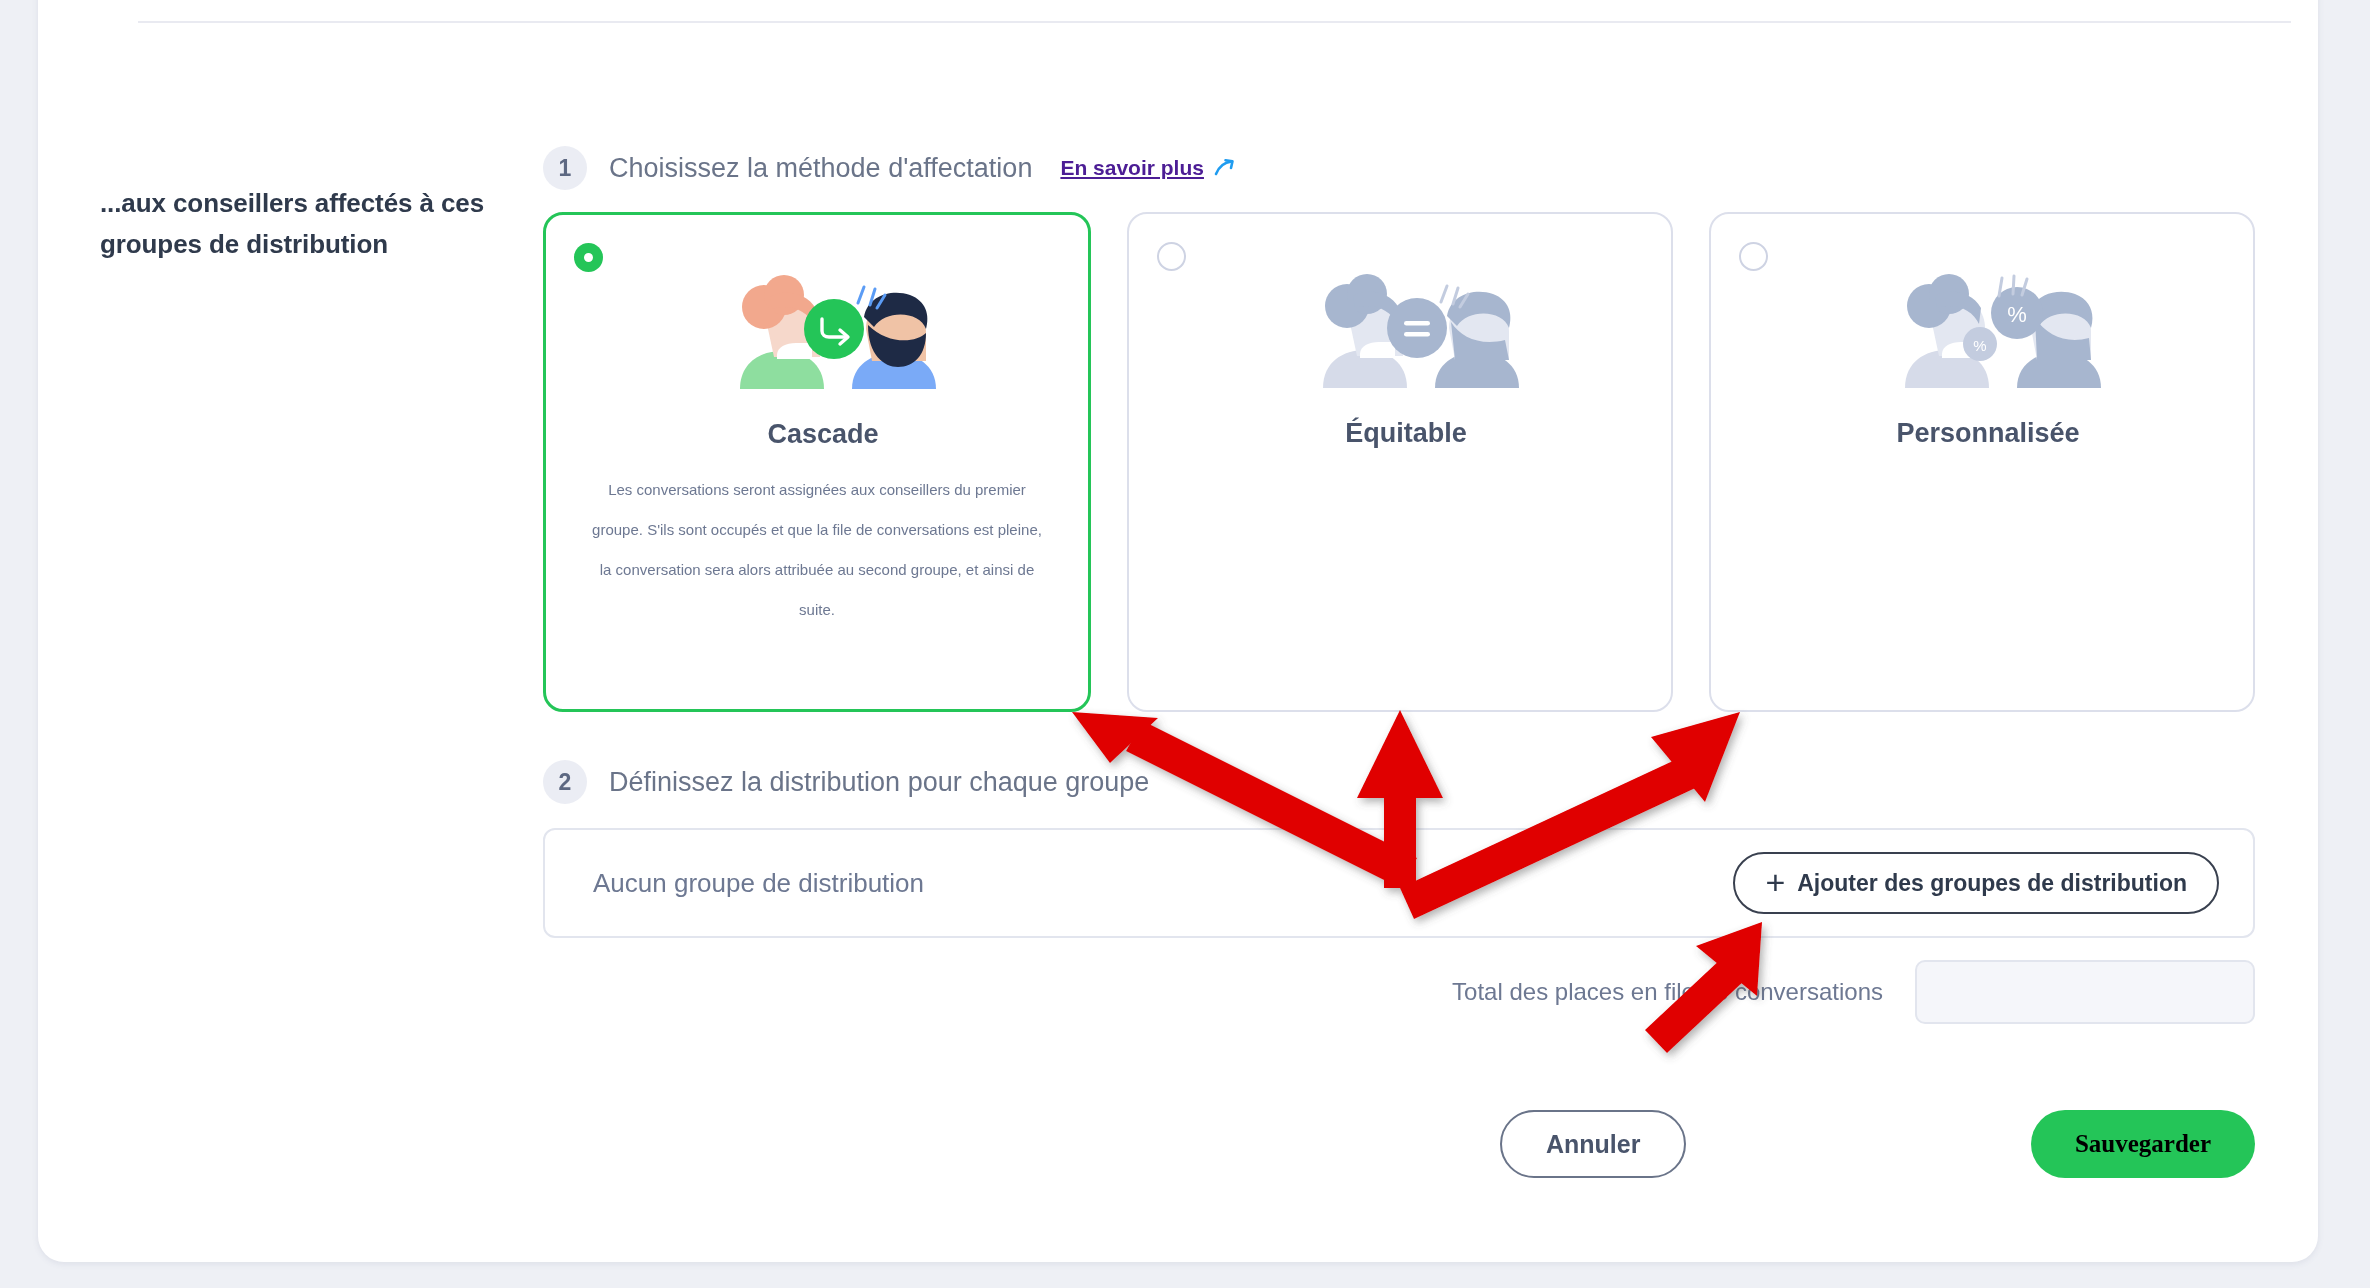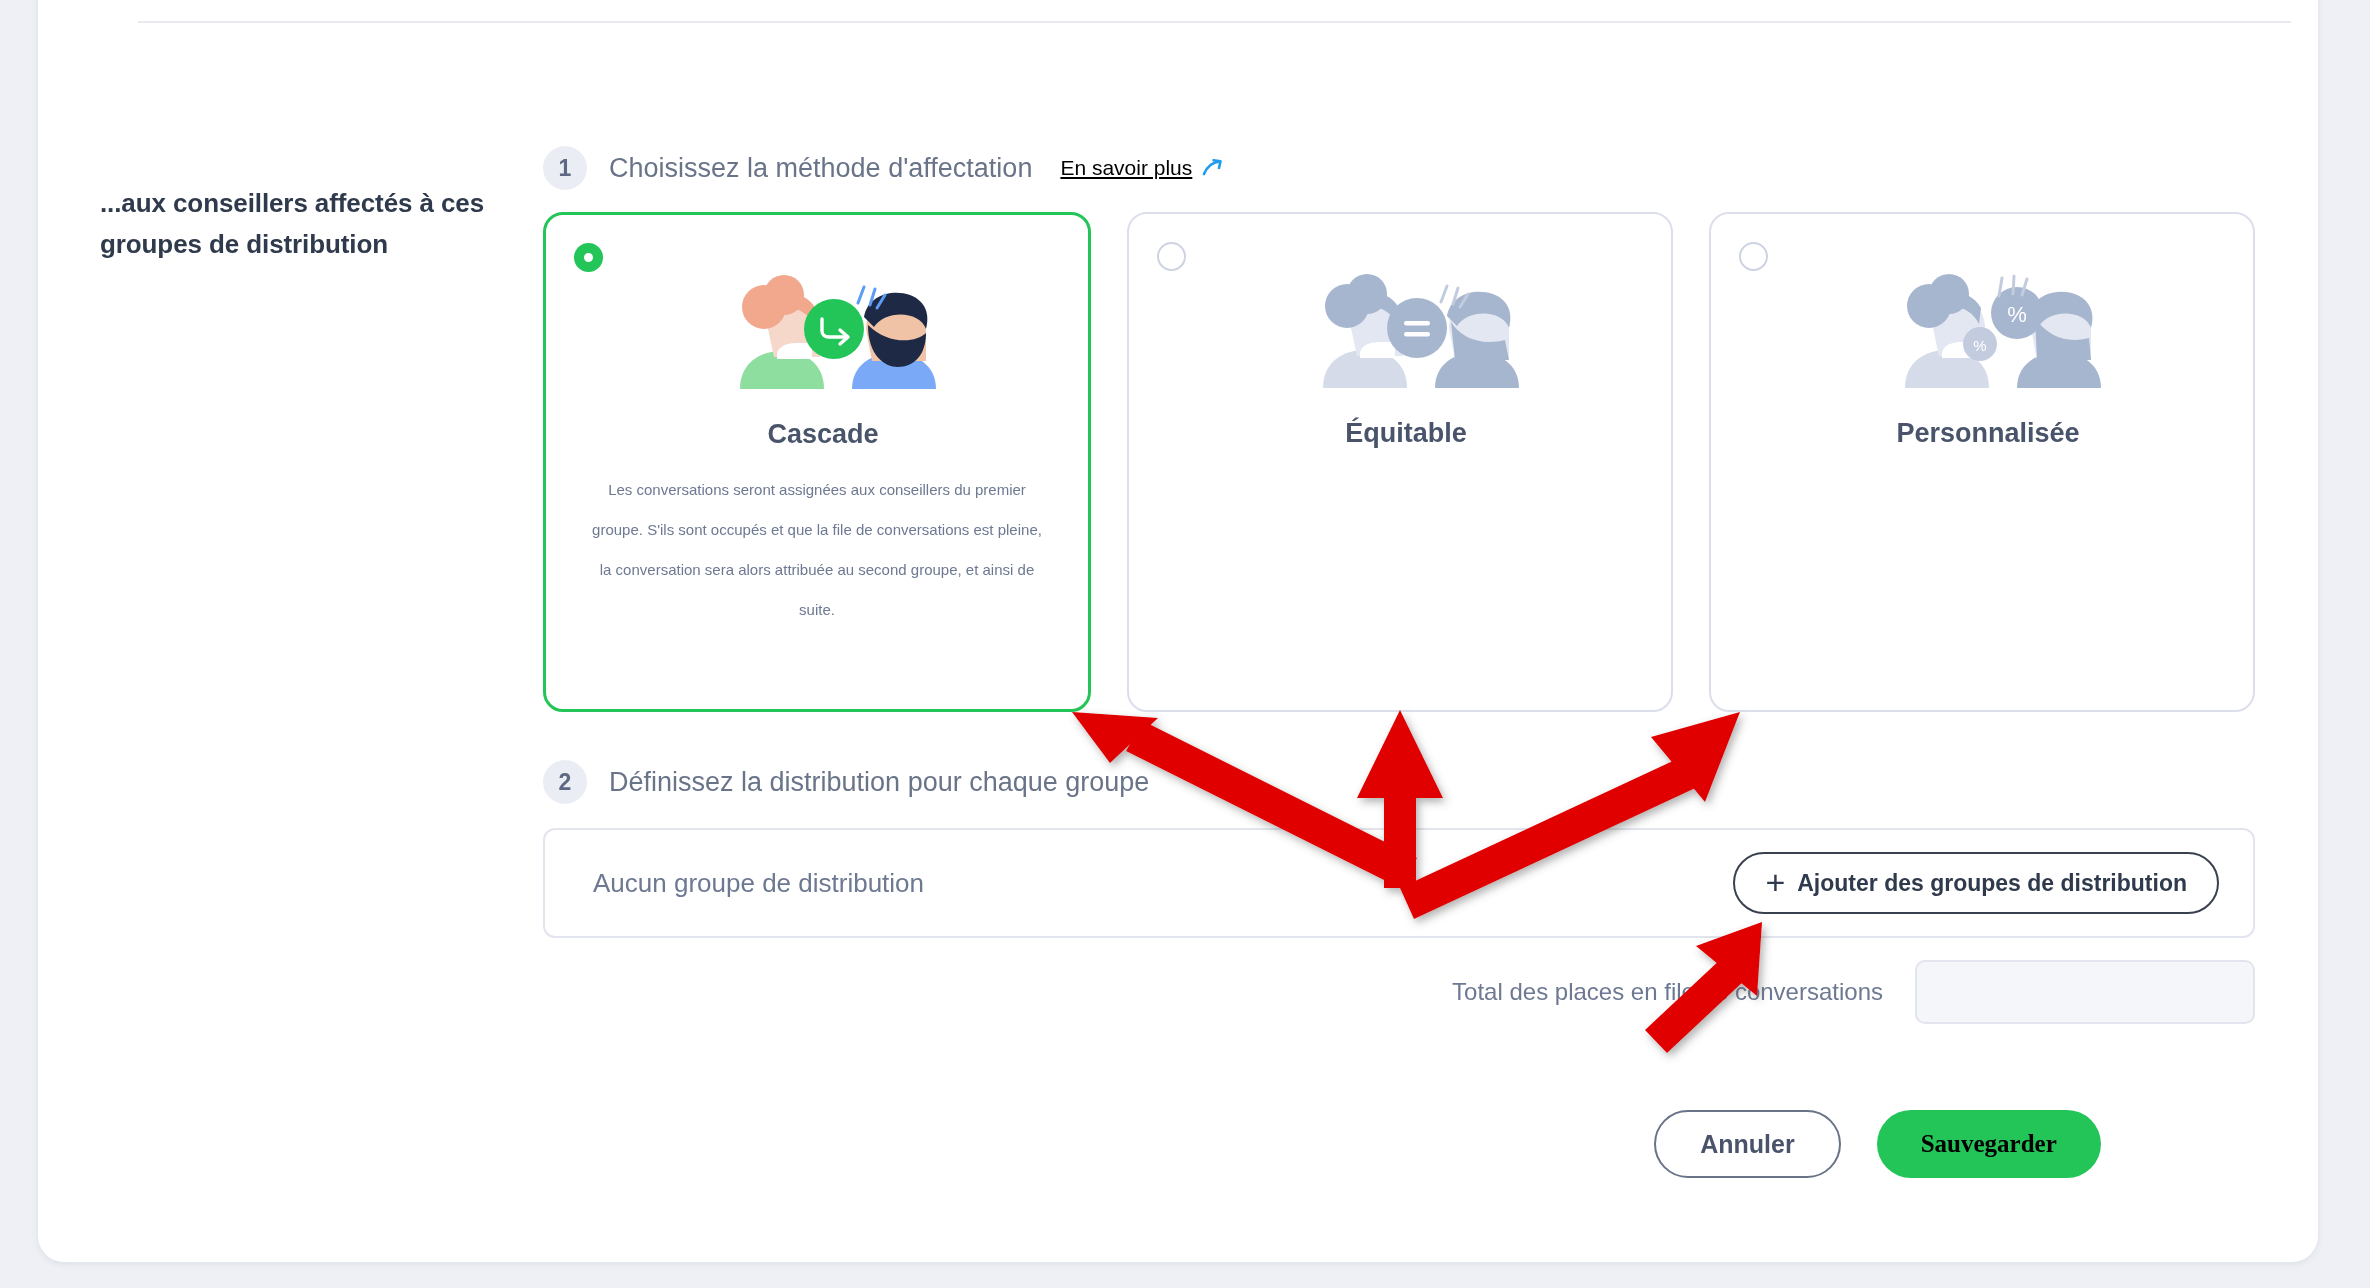--- a/index.html
+++ b/index.html
@@ -53,22 +53,22 @@
   }
   .step-title {
     margin-left: 22px;
     font-size: 27px;
     color: #6a7489;
     white-space: nowrap;
   }
   .learn-more {
     margin-left: 28px;
     font-size: 21px;
-    font-weight: 400;
-    color: #000000;
+    font-weight: 700;
+    color: #4c1d95;
     white-space: nowrap;
     display: flex; align-items: center;
   }
   .learn-more .ext-ico { margin-left: 9px; display:inline-flex; }
 
   
   .cards-area {
     position: absolute;
     left: 543px; top: 212px;
     width: 1712px; height: 500px;
@@ -158,21 +158,21 @@
     background: #f5f6fa;
     border: 2px solid #e2e5ee;
     border-radius: 10px;
   }
 
   
   .footer {
     position: absolute;
     left: 1500px; top: 1110px;
     width: 755px;
-    display: flex; align-items: center; justify-content: center; gap: 36px;
+    display: flex; align-items: center; justify-content: space-between; gap: 36px;
   }
   .btn-cancel {
     height: 68px; padding: 0 44px;
     border: 2px solid #6a7489;
     border-radius: 36px; background: #fff;
     font-size: 25px; font-weight: 700; color: #49546b;
     display: flex; align-items: center; cursor: pointer;
   }
   .btn-save {
     height: 68px; padding: 0 44px;

